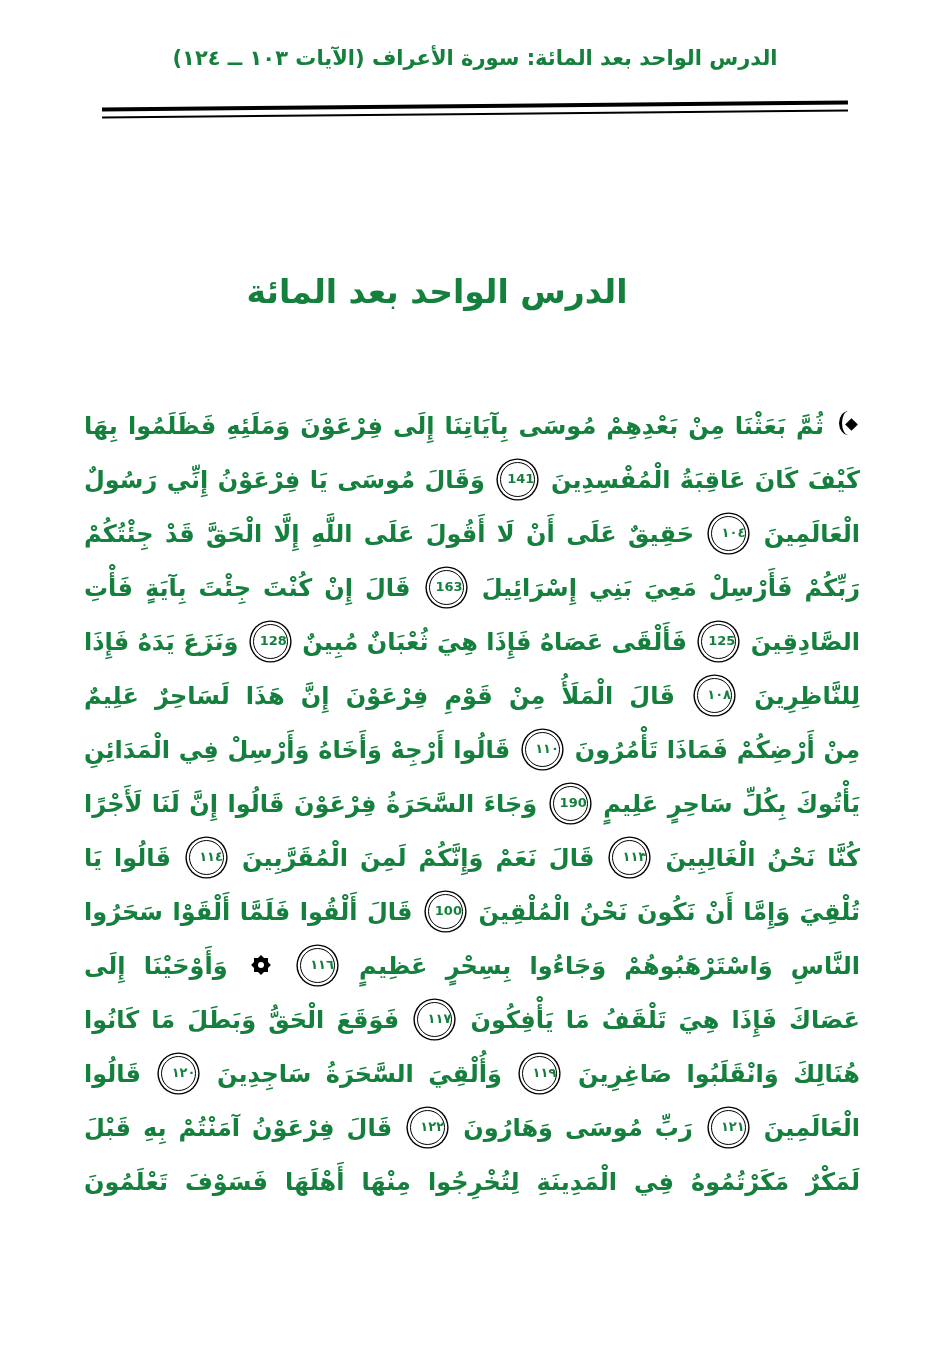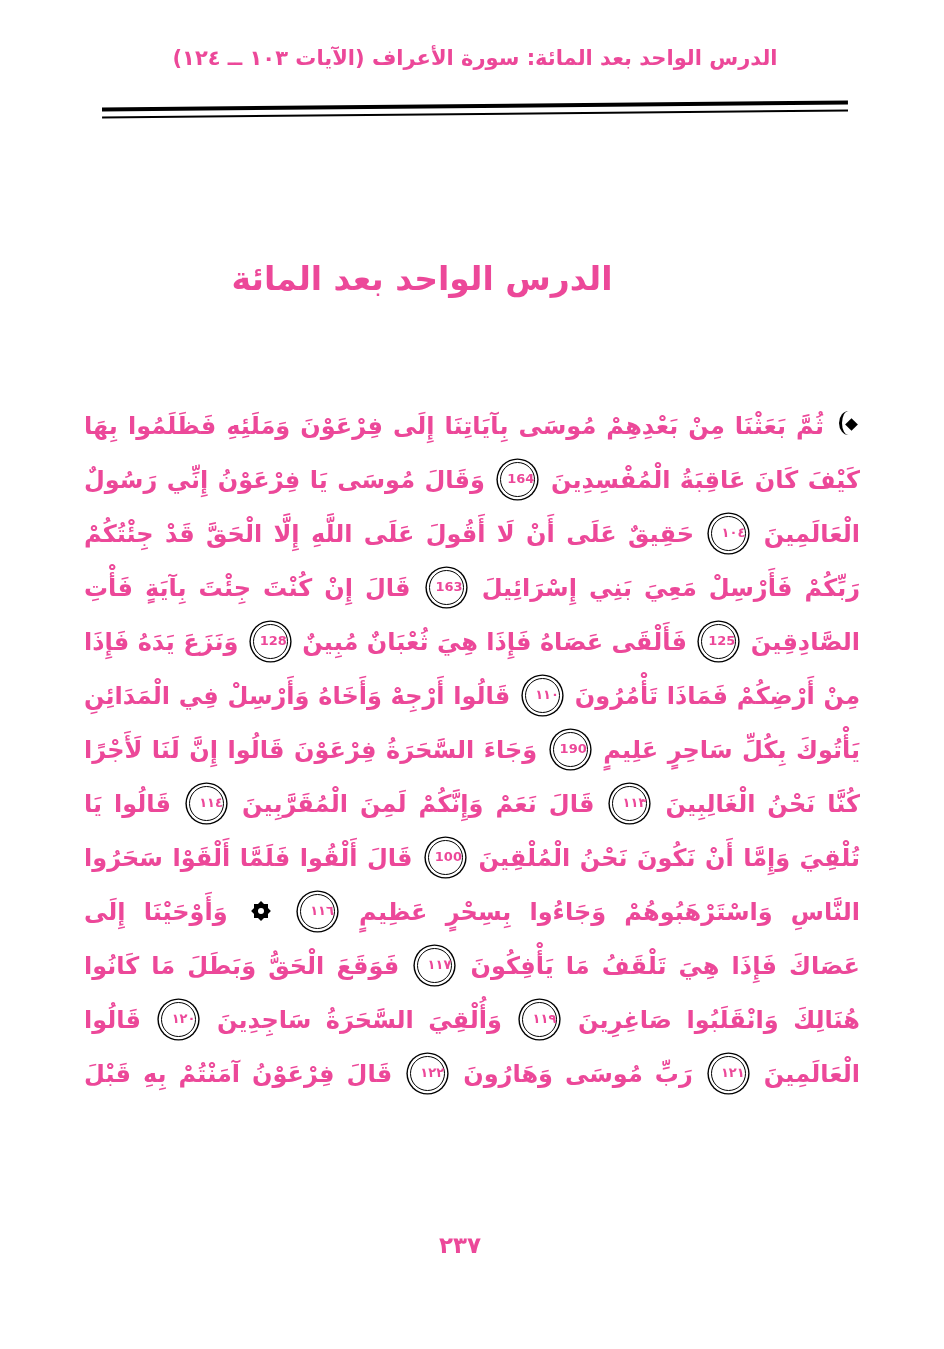--- a/index.html
+++ b/index.html
@@ -6,21 +6,21 @@
     margin: 0;
     padding: 0;
     background: #e8e8e8;
   }
   .page {
     position: relative;
     width: 944px;
     height: 1349px;
     margin: 0 auto;
     background: #ffffff;
-    color: #ec4899;
+    color: #15803d;
     font-family: "DejaVu Sans", sans-serif;
     overflow: hidden;
   }
   
   .running-header {
     position: absolute;
     top: 46px;
     left: 105px;
     width: 740px;
     text-align: center;
@@ -36,28 +36,29 @@
     left: 102px;
     width: 746px;
     transform: rotate(-0.55deg);
   }
   .rule-thick { height: 4px;   background: #000; }
   .rule-thin  { height: 1.6px; background: #000; margin-top: 5px; }
 
   
   .lesson-title {
     position: absolute;
-    top: 259px;
+    top: 272px;
     left: 0;
     width: 844px;
     margin: 0;
     text-align: center;
     direction: rtl;
     font-size: 33px;
     font-weight: bold;
+    padding-left: 15px;
   }
 
   
   .quran {
     position: absolute;
     top: 399px;
     left: 84px;
     width: 776px;
     direction: rtl;
   }
@@ -166,29 +167,30 @@
 
   <div class="header-rules">
     <div class="rule-thick"></div>
     <div class="rule-thin"></div>
   </div>
 
   <h1 class="lesson-title">الدرس الواحد بعد المائة</h1>
 
   <div class="quran">
       <div class="qline"><span class="fasl"><span class="arc"></span><span class="dia"></span></span> <span class="qtext">ثُمَّ بَعَثْنَا مِنْ بَعْدِهِمْ مُوسَى بِآيَاتِنَا إِلَى فِرْعَوْنَ وَمَلَئِهِ فَظَلَمُوا بِهَا فَانْظُرْ</span></div>
-      <div class="qline"><span class="qtext">كَيْفَ كَانَ عَاقِبَةُ الْمُفْسِدِينَ</span> <span class="ayah">164</span> <span class="qtext">وَقَالَ مُوسَى يَا فِرْعَوْنُ إِنِّي رَسُولٌ مِنْ رَبِّ</span></div>
+      <div class="qline"><span class="qtext">كَيْفَ كَانَ عَاقِبَةُ الْمُفْسِدِينَ</span> <span class="ayah">141</span> <span class="qtext">وَقَالَ مُوسَى يَا فِرْعَوْنُ إِنِّي رَسُولٌ مِنْ رَبِّ</span></div>
       <div class="qline"><span class="qtext">الْعَالَمِينَ</span> <span class="ayah">١٠٤</span> <span class="qtext">حَقِيقٌ عَلَى أَنْ لَا أَقُولَ عَلَى اللَّهِ إِلَّا الْحَقَّ قَدْ جِئْتُكُمْ بِبَيِّنَةٍ مِنْ</span></div>
       <div class="qline"><span class="qtext">رَبِّكُمْ فَأَرْسِلْ مَعِيَ بَنِي إِسْرَائِيلَ</span> <span class="ayah">163</span> <span class="qtext">قَالَ إِنْ كُنْتَ جِئْتَ بِآيَةٍ فَأْتِ بِهَا إِنْ كُنْتَ مِنَ</span></div>
       <div class="qline"><span class="qtext">الصَّادِقِينَ</span> <span class="ayah">125</span> <span class="qtext">فَأَلْقَى عَصَاهُ فَإِذَا هِيَ ثُعْبَانٌ مُبِينٌ</span> <span class="ayah">128</span> <span class="qtext">وَنَزَعَ يَدَهُ فَإِذَا هِيَ بَيْضَاءُ</span></div>
+      <div class="qline"><span class="qtext">لِلنَّاظِرِينَ</span> <span class="ayah">١٠٨</span> <span class="qtext">قَالَ الْمَلَأُ مِنْ قَوْمِ فِرْعَوْنَ إِنَّ هَذَا لَسَاحِرٌ عَلِيمٌ</span>  </div>
       <div class="qline"><span class="qtext">مِنْ أَرْضِكُمْ فَمَاذَا تَأْمُرُونَ</span> <span class="ayah">١١٠</span> <span class="qtext">قَالُوا أَرْجِهْ وَأَخَاهُ وَأَرْسِلْ فِي الْمَدَائِنِ حَاشِرِينَ</span> </div>
       <div class="qline"><span class="qtext">يَأْتُوكَ بِكُلِّ سَاحِرٍ عَلِيمٍ</span> <span class="ayah">190</span> <span class="qtext">وَجَاءَ السَّحَرَةُ فِرْعَوْنَ قَالُوا إِنَّ لَنَا لَأَجْرًا إِنْ</span></div>
       <div class="qline"><span class="qtext">كُنَّا نَحْنُ الْغَالِبِينَ</span> <span class="ayah">١١٣</span> <span class="qtext">قَالَ نَعَمْ وَإِنَّكُمْ لَمِنَ الْمُقَرَّبِينَ</span> <span class="ayah">١١٤</span> <span class="qtext">قَالُوا يَا مُوسَى إِمَّا أَنْ</span></div>
       <div class="qline"><span class="qtext">تُلْقِيَ وَإِمَّا أَنْ نَكُونَ نَحْنُ الْمُلْقِينَ</span> <span class="ayah">100</span> <span class="qtext">قَالَ أَلْقُوا فَلَمَّا أَلْقَوْا سَحَرُوا أَعْيُنَ</span></div>
       <div class="qline"><span class="qtext">النَّاسِ وَاسْتَرْهَبُوهُمْ وَجَاءُوا بِسِحْرٍ عَظِيمٍ</span> <span class="ayah">١١٦</span> <span class="rub"><span class="dot"></span></span> <span class="qtext">وَأَوْحَيْنَا إِلَى مُوسَى أَنْ أَلْقِ</span></div>
       <div class="qline"><span class="qtext">عَصَاكَ فَإِذَا هِيَ تَلْقَفُ مَا يَأْفِكُونَ</span> <span class="ayah">١١٧</span> <span class="qtext">فَوَقَعَ الْحَقُّ وَبَطَلَ مَا كَانُوا يَعْمَلُونَ</span>  </div>
       <div class="qline"><span class="qtext">هُنَالِكَ وَانْقَلَبُوا صَاغِرِينَ</span> <span class="ayah">١١٩</span> <span class="qtext">وَأُلْقِيَ السَّحَرَةُ سَاجِدِينَ</span> <span class="ayah">١٢٠</span> <span class="qtext">قَالُوا آمَنَّا بِرَبِّ</span></div>
       <div class="qline"><span class="qtext">الْعَالَمِينَ</span> <span class="ayah">١٢١</span> <span class="qtext">رَبِّ مُوسَى وَهَارُونَ</span> <span class="ayah">١٢٢</span> <span class="qtext">قَالَ فِرْعَوْنُ آمَنْتُمْ بِهِ قَبْلَ أَنْ آذَنَ لَكُمْ إِنَّ هَذَا</span></div>
+      <div class="qline"><span class="qtext">لَمَكْرٌ مَكَرْتُمُوهُ فِي الْمَدِينَةِ لِتُخْرِجُوا مِنْهَا أَهْلَهَا فَسَوْفَ تَعْلَمُونَ</span>  </div>
     </div>
 
-  <div class="page-number">٢٣٧</div>
 
 </div>
 
 </body></html>

